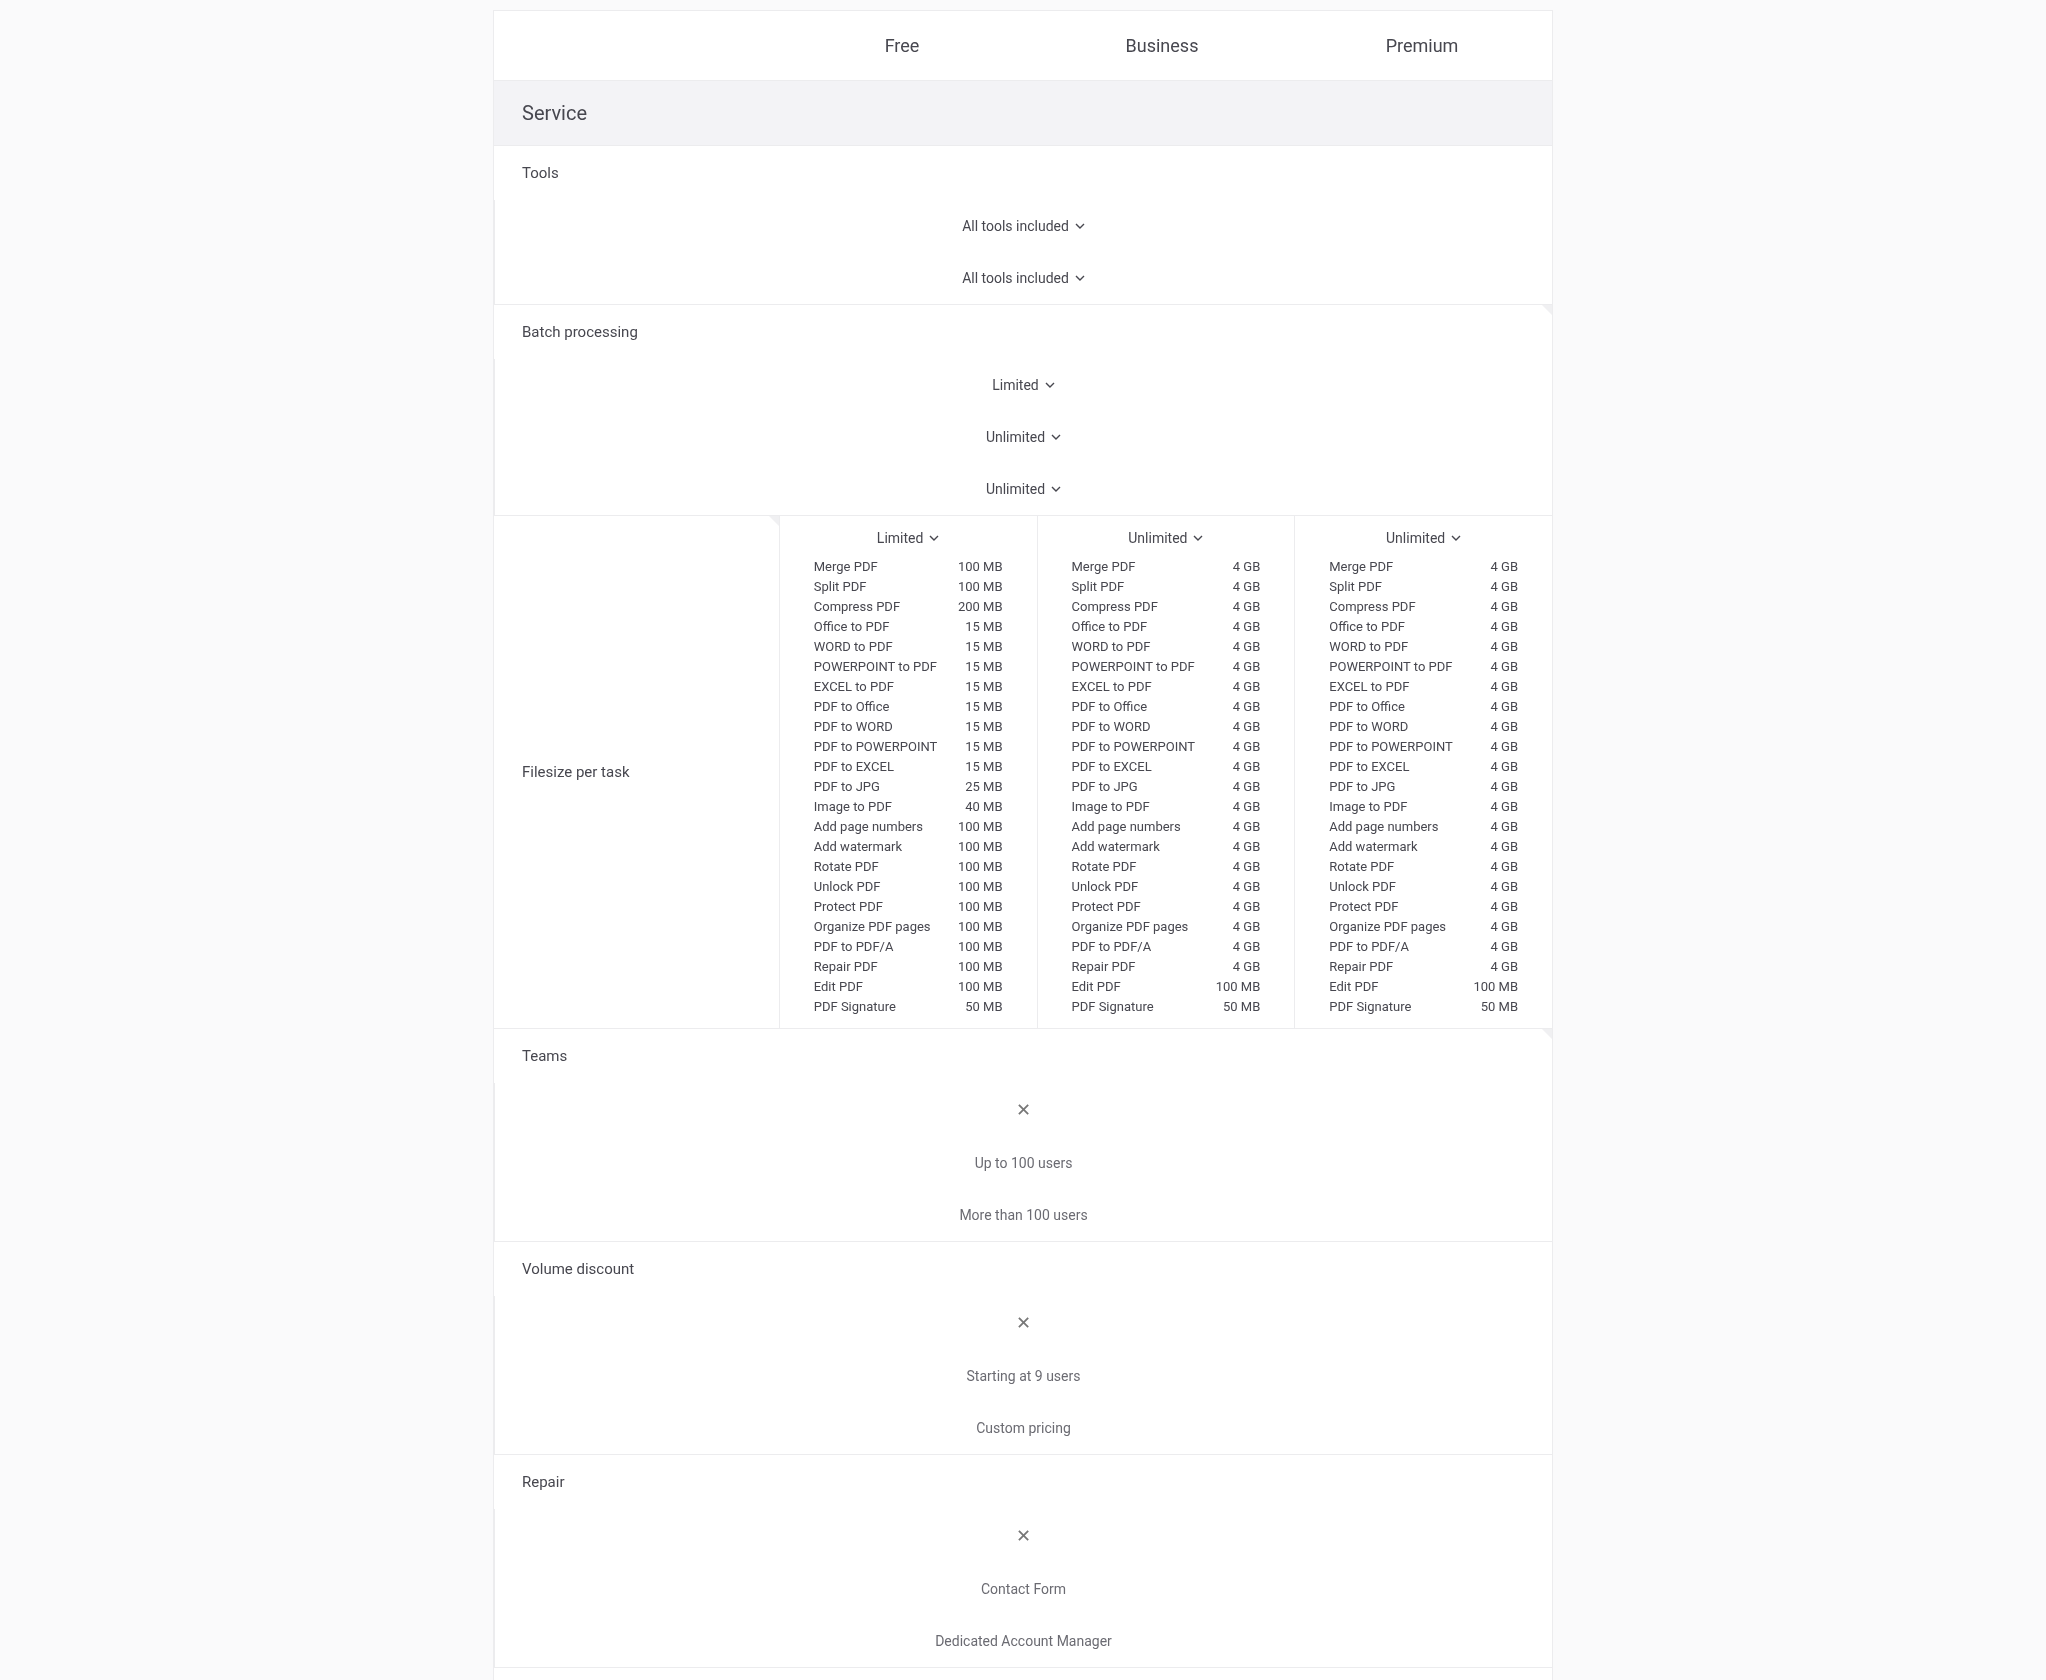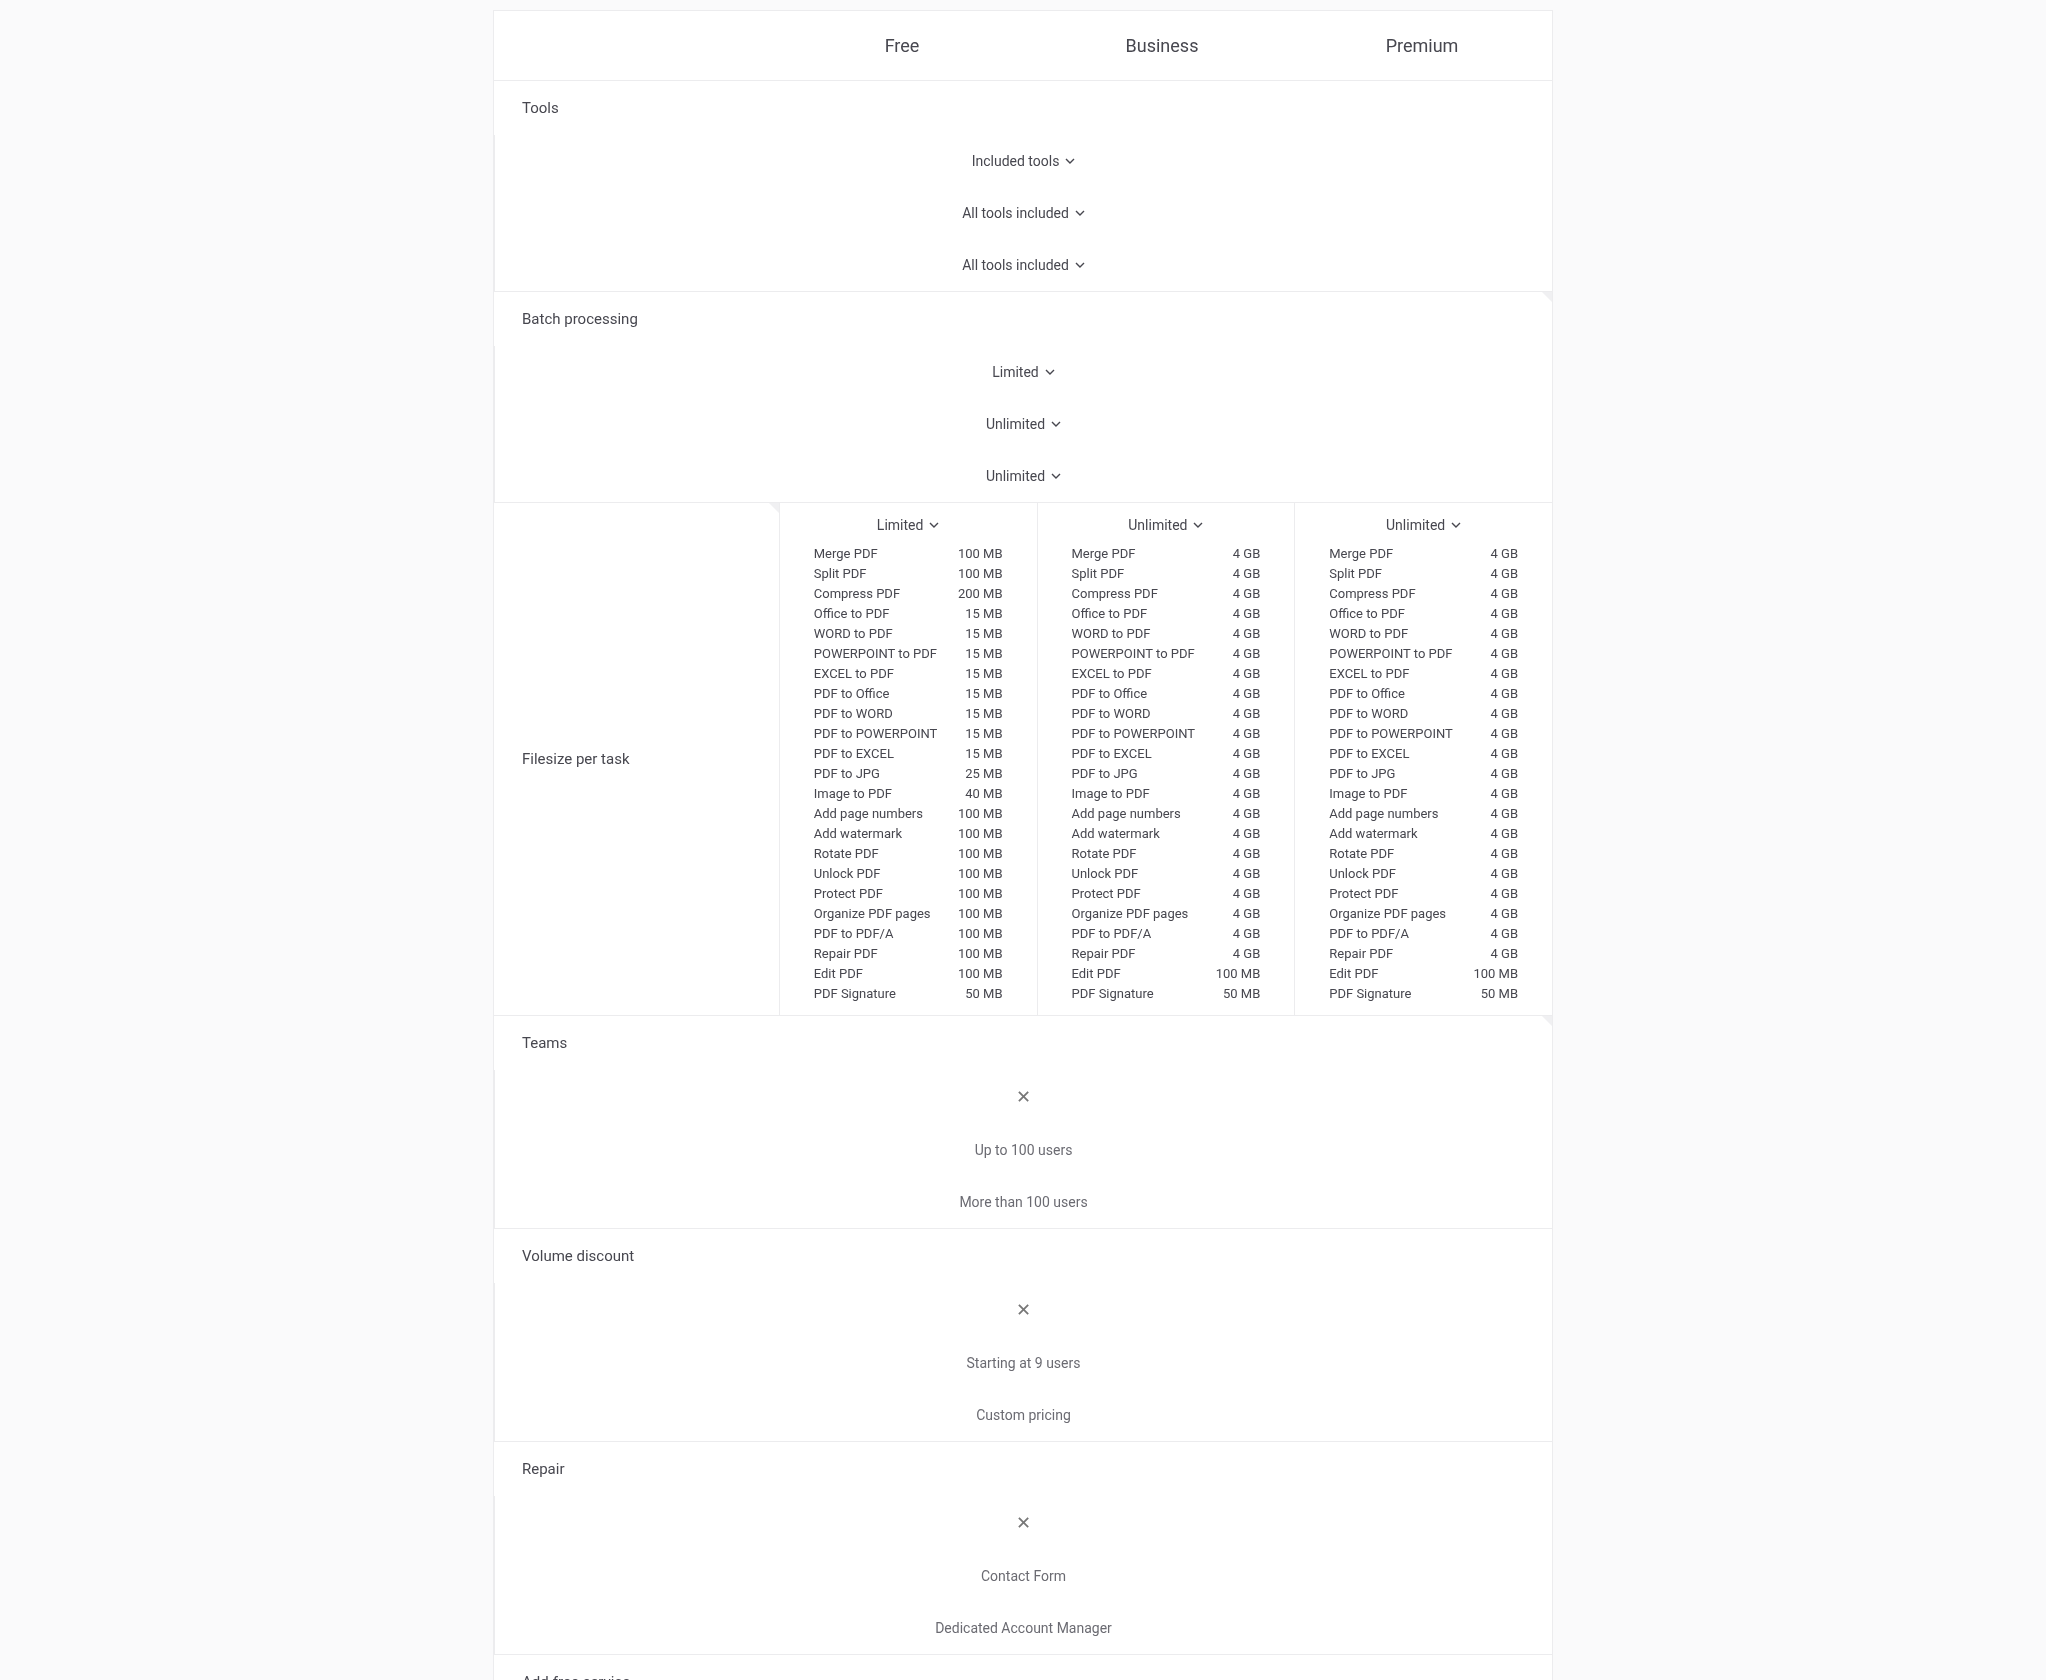--- a/index.html
+++ b/index.html
@@ -125,31 +125,24 @@
 
 <div class="wrap">
 
   <div class="head-row">
     <div class="head-cell first"></div>
     <div class="head-cell">Free</div>
     <div class="head-cell">Business</div>
     <div class="head-cell">Premium</div>
   </div>
 
+  <div class="section">Service</div>
 
   <div class="row">
     <div class="cell first">Tools</div>
-    <div class="cell">
-      <span class="dd-label">
-        <span>Included tools</span>
-        <svg class="chev" viewBox="0 0 10 10">
-            <path d="M1 3 L5 7 L9 3" fill="none" stroke="#47474f" stroke-width="1.4"></path>
-          </svg>
-      </span>
-    </div>
     <div class="cell">
       <span class="dd-label">
         <span>All tools included</span>
         <svg class="chev" viewBox="0 0 10 10">
             <path d="M1 3 L5 7 L9 3" fill="none" stroke="#47474f" stroke-width="1.4"></path>
           </svg>
       </span>
     </div>
     <div class="cell">
       <span class="dd-label">

